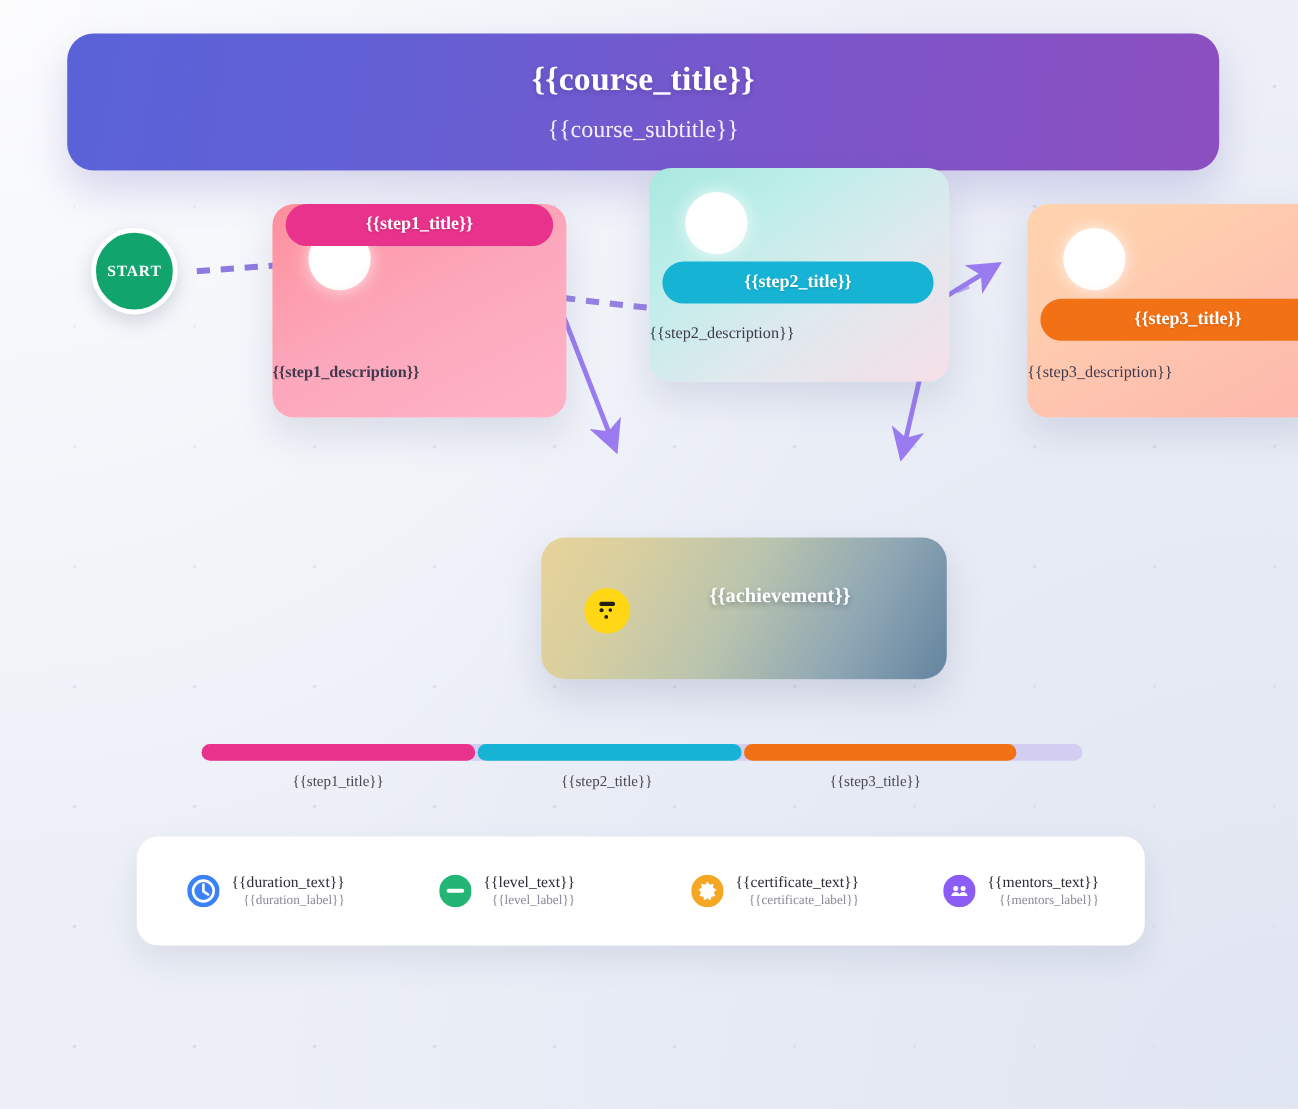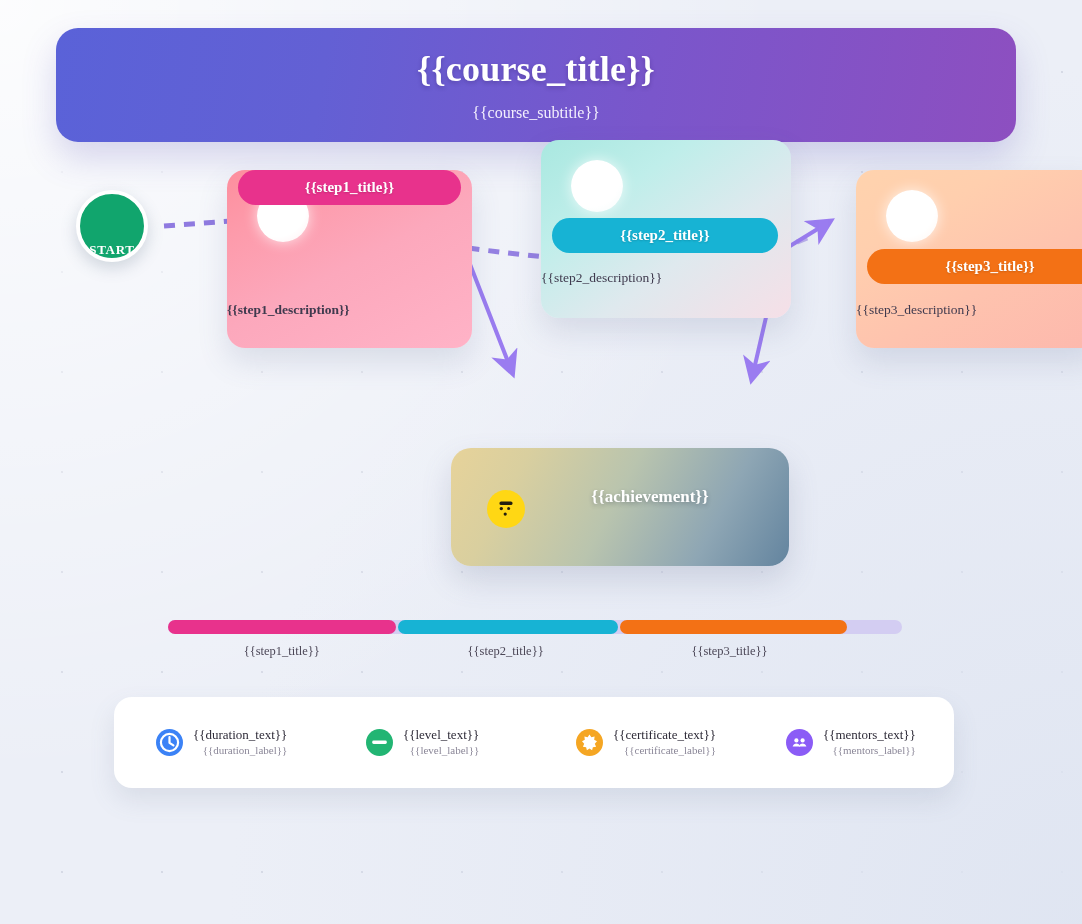--- a/index.html
+++ b/index.html
@@ -40,41 +40,41 @@
     border-radius: 22px;
     background: linear-gradient(100deg, #5a62d8 0%, #6360d4 28%, #7a56cb 62%, #8d4fc0 100%);
     box-shadow: 0 16px 34px rgba(90,80,180,0.22);
     display: flex;
     flex-direction: column;
     align-items: center;
     justify-content: center;
   }
   #header-banner .ttl {
     color: #ffffff;
-    font-size: 36px;
+    font-size: 28px;
     font-weight: bold;
     letter-spacing: 0.2px;
     text-shadow: 0 2px 4px rgba(40,20,90,0.28);
     margin-bottom: 14px;
   }
   #header-banner .sub {
     color: #f3effd;
-    font-size: 16px;
+    font-size: 20px;
   }
 
   
   #start-node {
     left: 76px; top: 190px;
     width: 72px; height: 72px;
     border-radius: 50%;
     background: #11a56d;
     border: 4px solid #ffffff;
     box-sizing: border-box;
     box-shadow: 0 6px 16px rgba(70,90,120,0.22);
-    display: flex; align-items: flex-end; justify-content: center;
+    display: flex; align-items: center; justify-content: center;
   }
   #start-node .lbl {
     color: #ffffff;
     font-size: 13px;
     font-weight: bold;
     letter-spacing: 0.7px;
   }
 
   
   #connectors {

